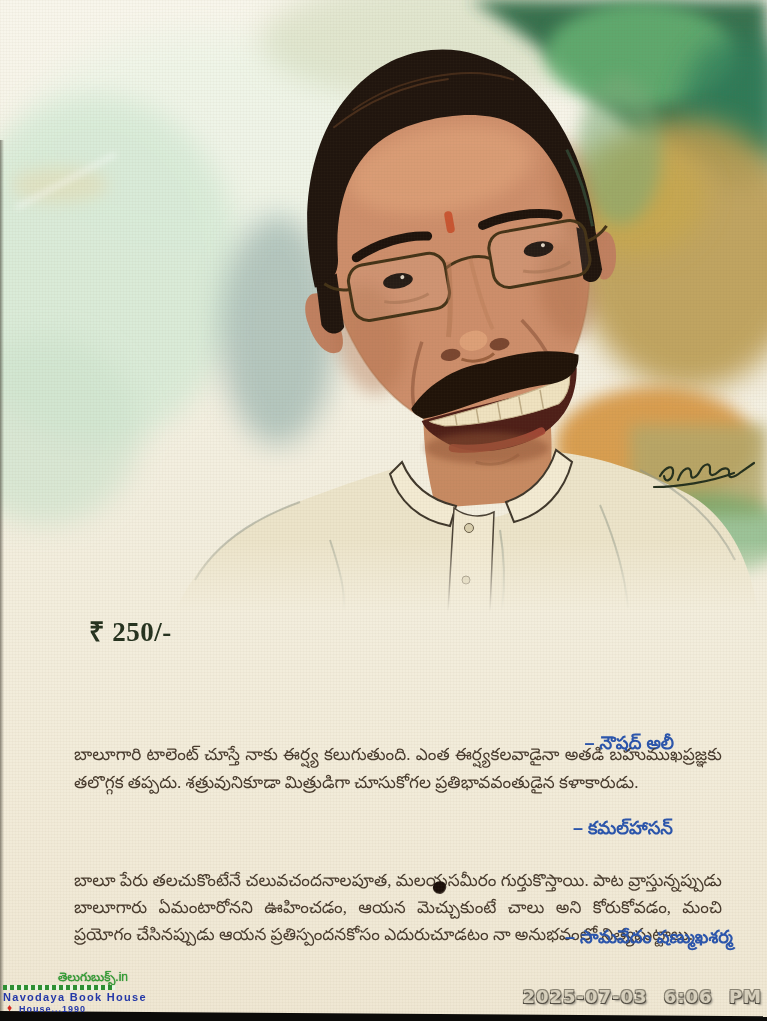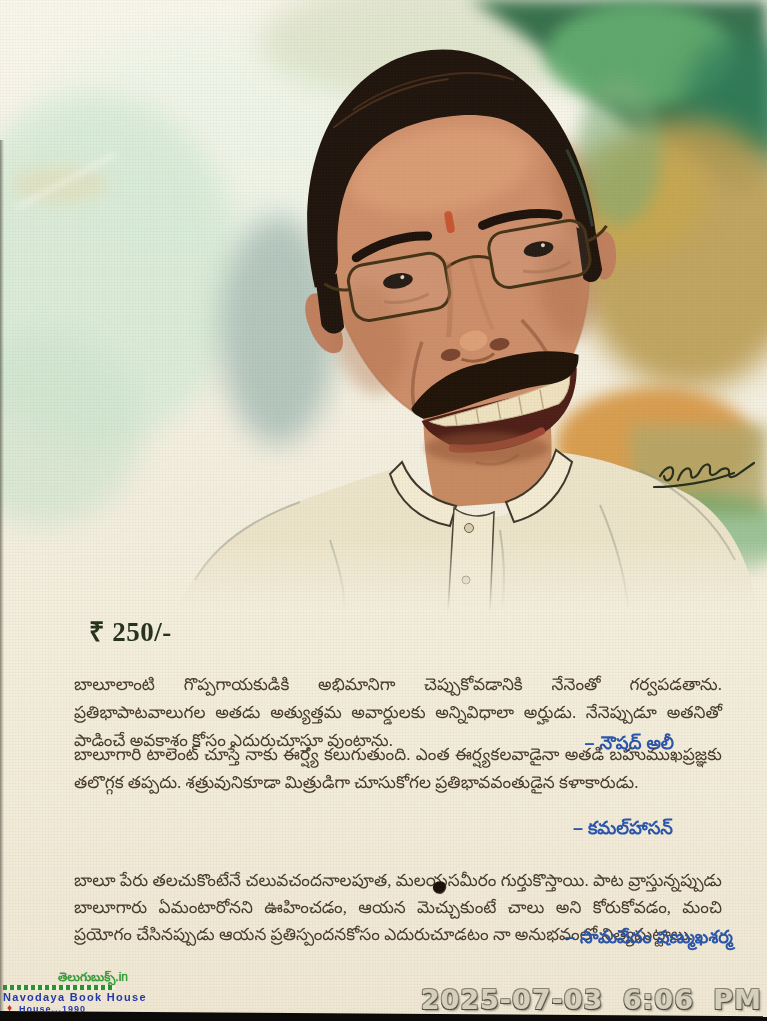--- a/index.html
+++ b/index.html
@@ -65,22 +65,22 @@
     font-weight:bold;font-size:11px;color:#2438a8;letter-spacing:1.3px;white-space:nowrap;
   }
   .wm-since{
     font-weight:bold;font-size:9px;color:#2438a8;letter-spacing:1px;white-space:nowrap;
     margin-top:2px;padding-left:16px;position:relative;
   }
   .wm-logo{
     position:absolute;left:4px;top:-2px;color:#d42a20;font-size:10px;
   }
   .timestamp{
-    position:absolute;right:5px;bottom:6px;z-index:46;white-space:nowrap;
-    font-family:"DejaVu Sans", sans-serif;font-weight:bold;font-size:27px;
+    position:absolute;right:5px;bottom:14px;z-index:46;white-space:nowrap;
+    font-family:"DejaVu Sans", sans-serif;font-weight:bold;font-size:18px;
     letter-spacing:1px;word-spacing:9px;color:#d6cfbc;
     text-shadow:-1px -1px 0 #8a8474, 1px -1px 0 #8a8474, -1px 1px 0 #555046,
                  1px 1px 0 #555046, 2px 2px 2px rgba(0,0,0,.35);
   }
 </style>
 </head>
 <body>
 
 <div class="page">
 
@@ -203,21 +203,20 @@
 
     <path d="M660,476 c6,-10 14,-12 13,-3 c-1,7 -8,11 -9,3 m14,4 c4,-12 13,-16 13,-6 c0,7 6,3 9,-3 c4,-8 11,-9 10,-1 c-1,7 4,6 8,2 c5,-5 12,-5 11,1 c-1,6 5,5 12,-1 l13,-9 m-100,24 c24,0 56,-5 80,-14" stroke="#24301e" stroke-width="2.2" fill="none" stroke-linecap="round"></path>
 
     <line x1="16" y1="208" x2="116" y2="154" stroke="#ffffff" stroke-width="3" opacity=".75" filter="url(#b3)"></line>
 
     <rect x="0" y="540" width="767" height="72" fill="url(#fade)"></rect>
   </svg>
 
   <div class="price">₹ 250/-</div>
 
-  <p class="quote q1">బాలూలాంటి గొప్పగాయకుడికి అభిమానిగా చెప్పుకోవడానికి నేనెంతో గర్వపడతాను. ప్రతిభాపాటవాలుగల అతడు అత్యుత్తమ అవార్డులకు అన్నివిధాలా అర్హుడు. నేనెప్పుడూ అతనితో పాడించే అవకాశం కోసం ఎదురుచూస్తూ వుంటాను.</p>
   <div class="attribution a1">– నౌషద్ అలీ</div>
 
   <p class="quote q2">బాలూగారి టాలెంట్ చూస్తే నాకు ఈర్ష్య కలుగుతుంది. ఎంత ఈర్ష్యకలవాడైనా అతడి బహుముఖప్రజ్ఞకు తలొగ్గక తప్పదు. శత్రువునికూడా మిత్రుడిగా చూసుకోగల ప్రతిభావవంతుడైన కళాకారుడు.</p>
   <div class="attribution a2">– కమల్‌హాసన్</div>
 
   <p class="quote q3">బాలూ పేరు తలచుకొంటేనే చలువచందనాలపూత, మలయసమీరం గుర్తుకొస్తాయి. పాట వ్రాస్తున్నప్పుడు బాలూగారు ఏమంటారోనని ఊహించడం, ఆయన మెచ్చుకుంటే చాలు అని కోరుకోవడం, మంచి ప్రయోగం చేసినప్పుడు ఆయన ప్రతిస్పందనకోసం ఎదురుచూడటం నా అనుభవంలో నిత్యఘట్టాలు.</p>
   <div class="attribution a3">– సామవేదం షణ్ముఖశర్మ</div>
 
   <div class="ink-blot"></div>
 

